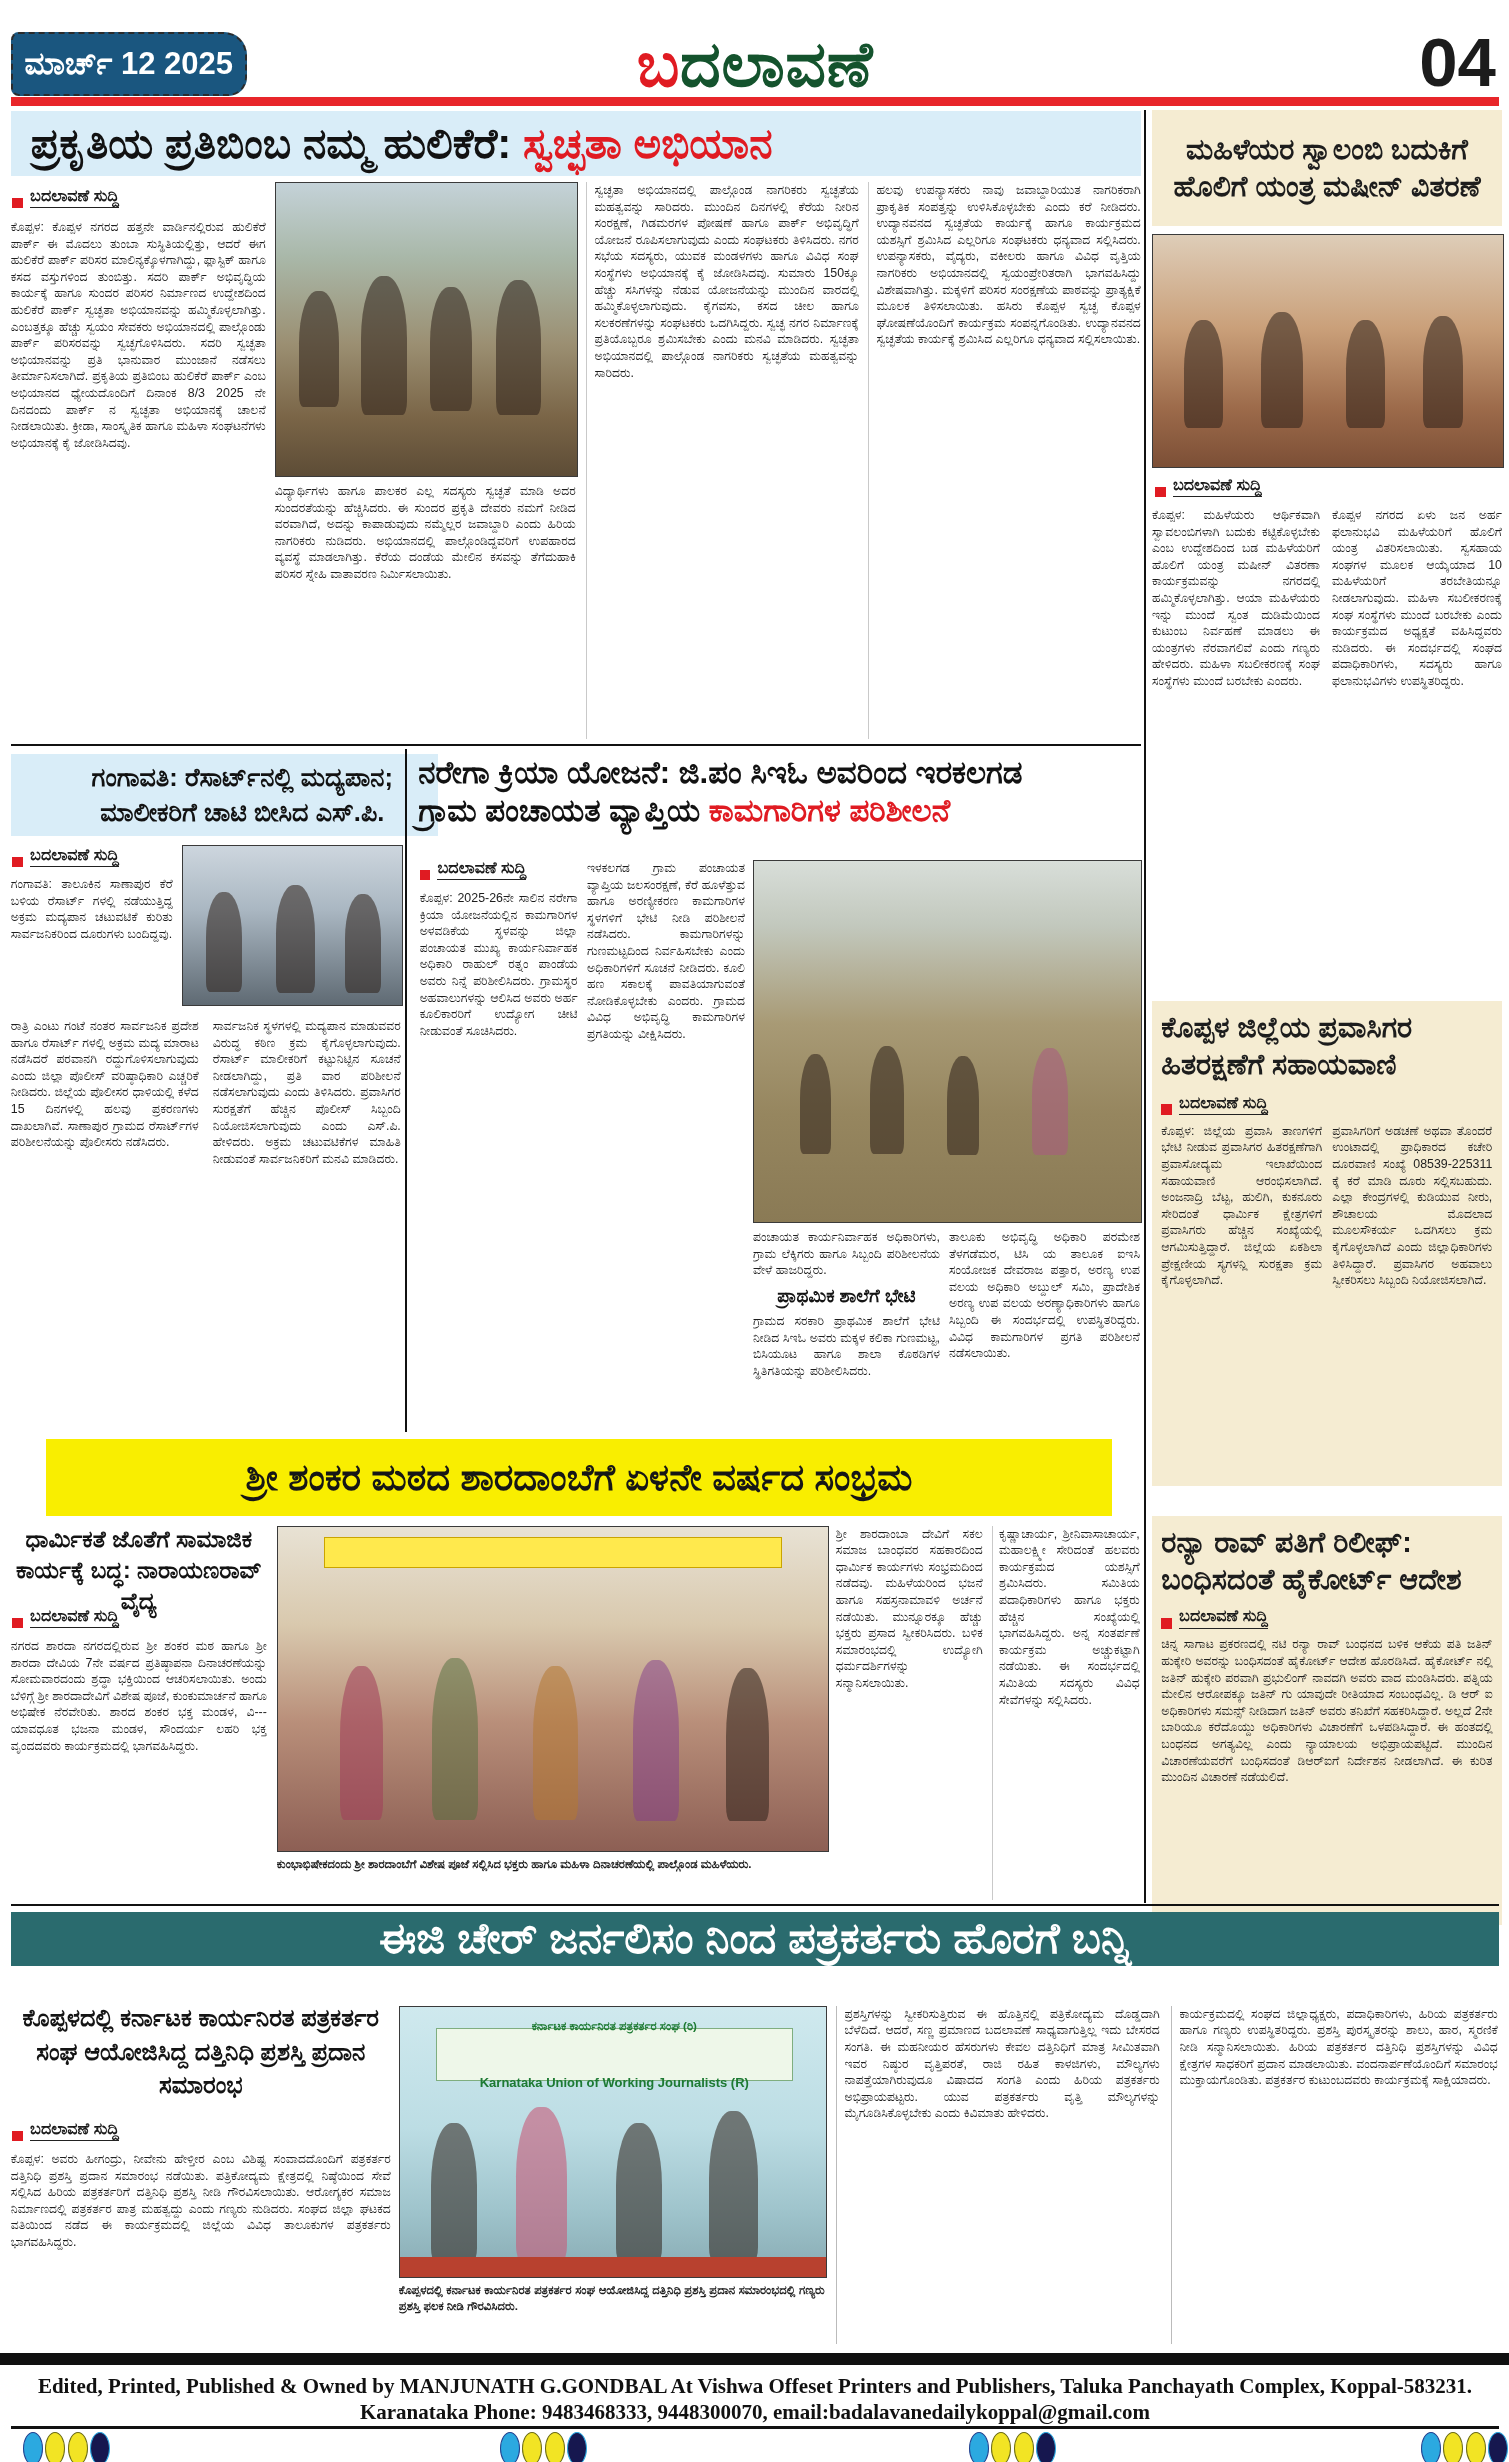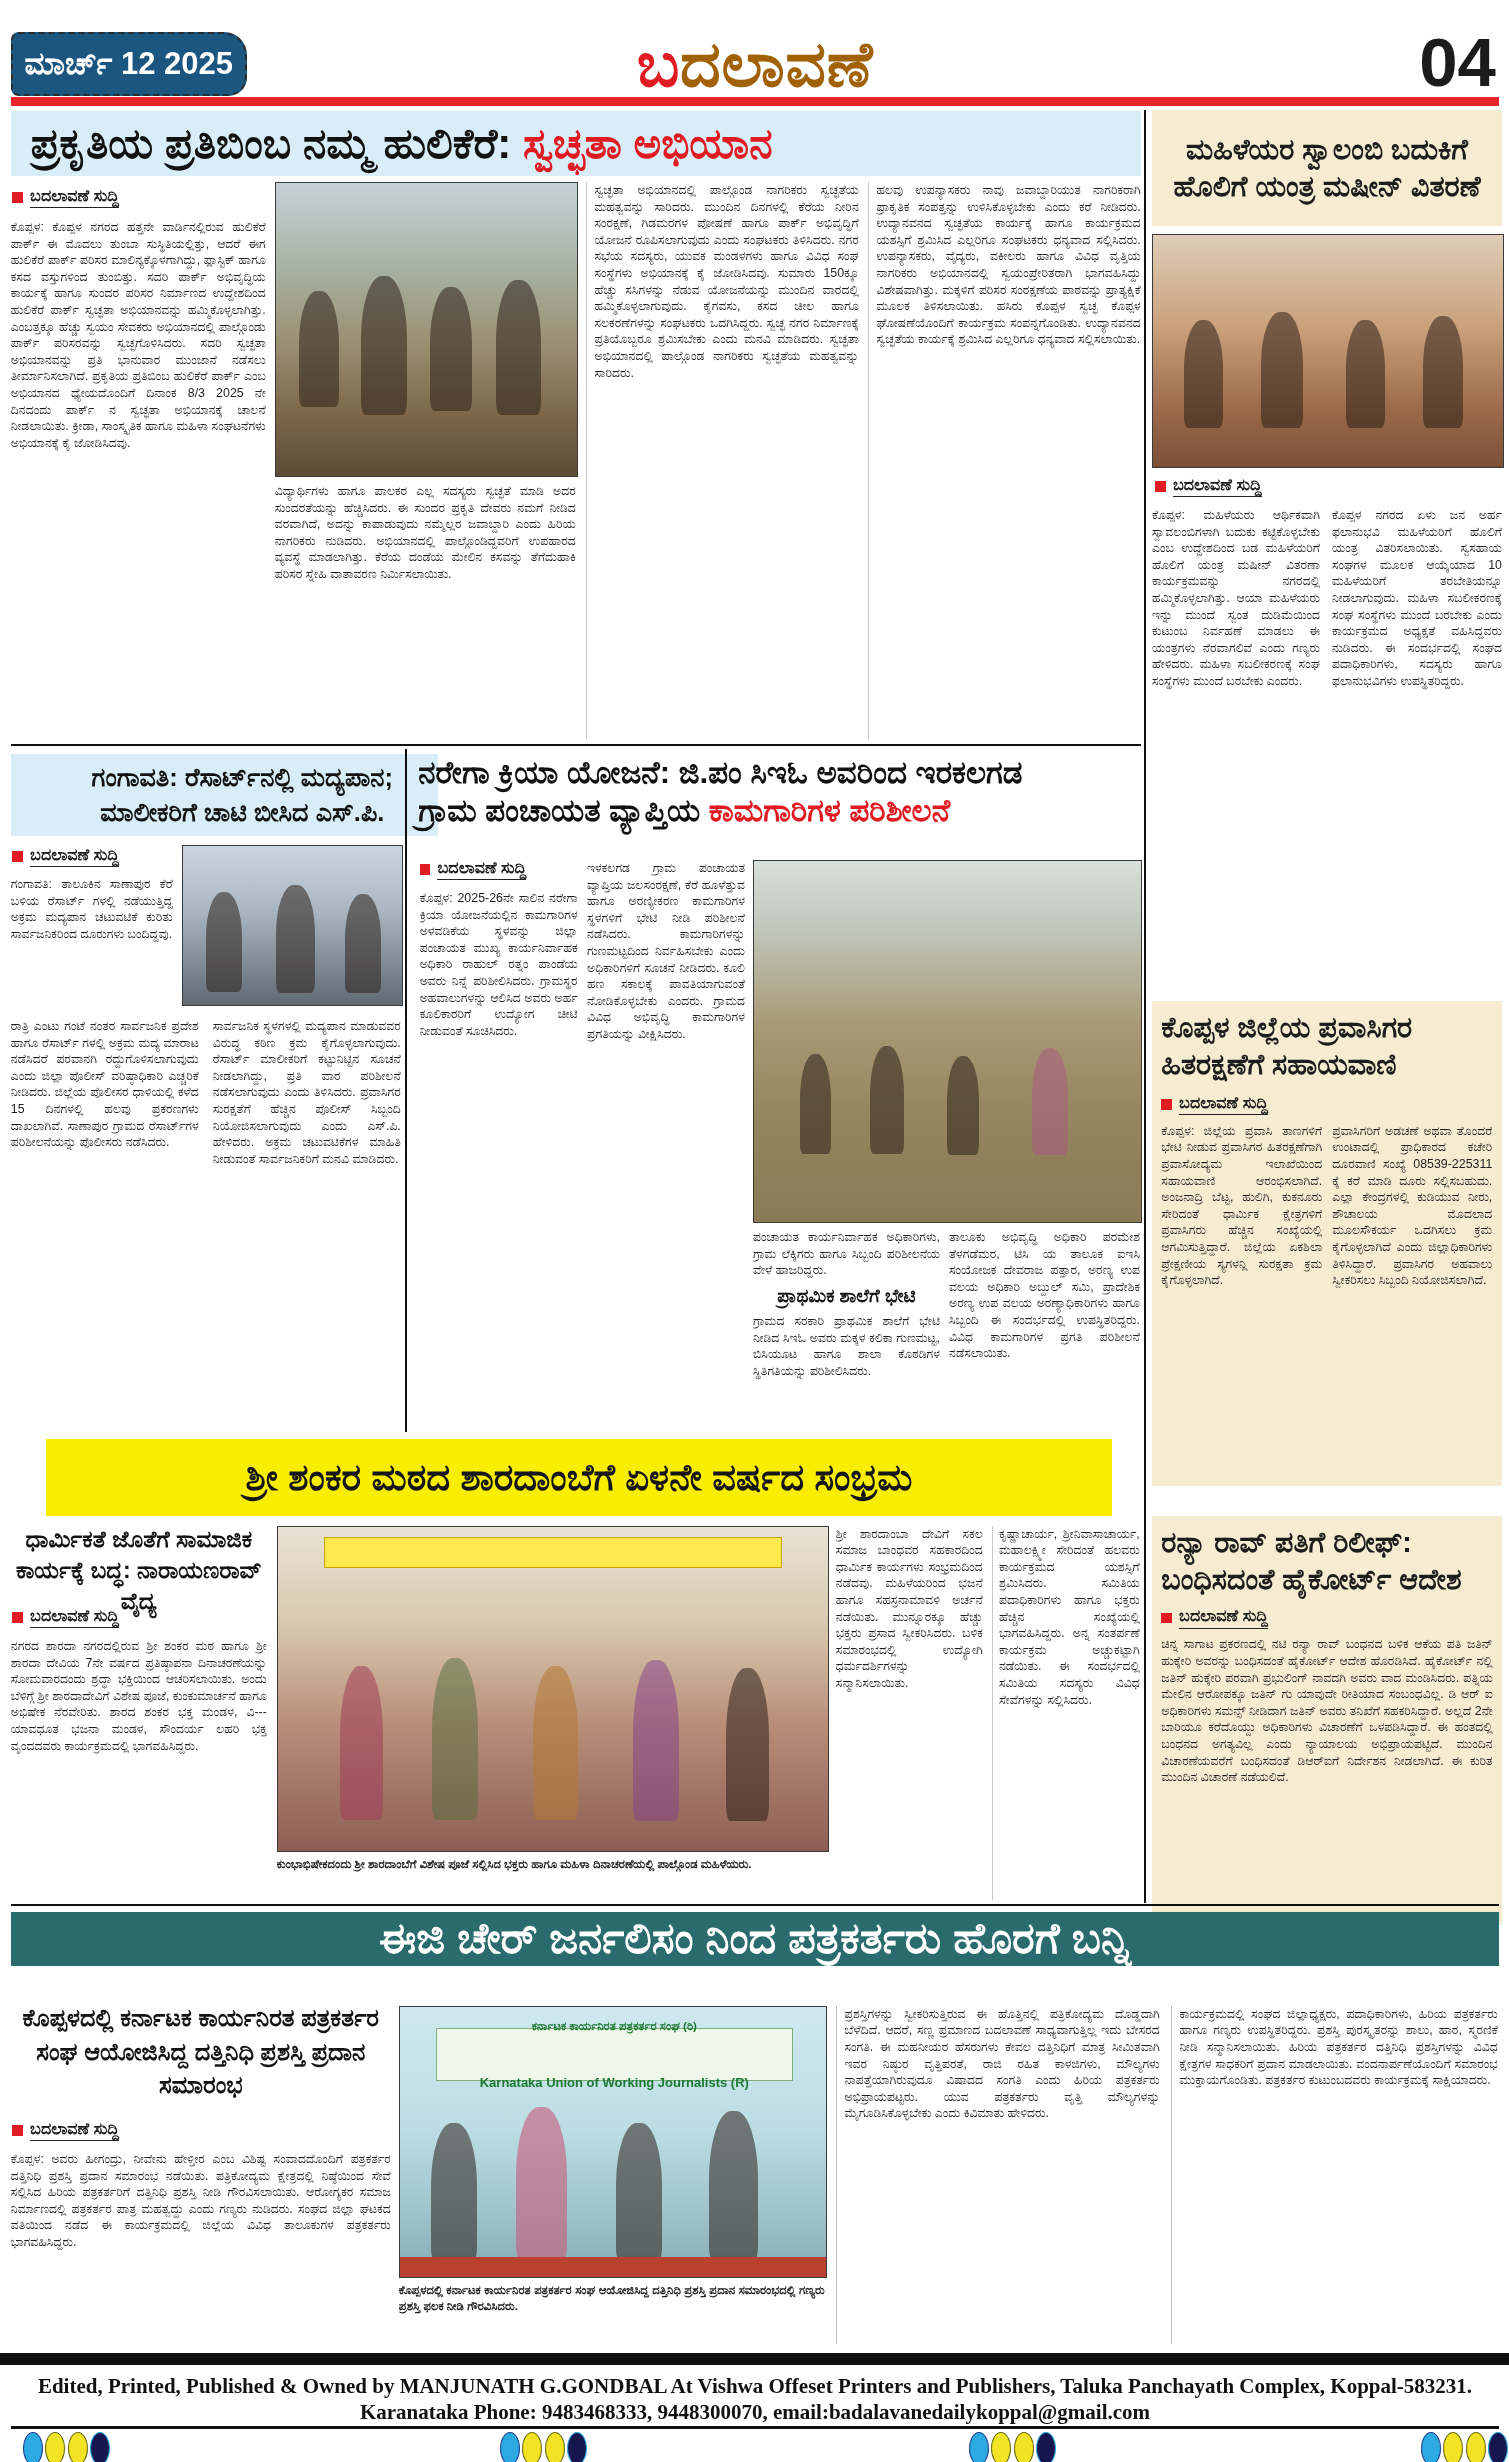--- a/index.html
+++ b/index.html
@@ -5,27 +5,27 @@
   html,body{margin:0;padding:0;background:#e9e9e9;}
   .page{position:relative;width:1510px;height:2462px;background:#ffffff;
         font-family:"Liberation Sans", sans-serif;color:#1d1d1d;overflow:hidden;margin:0 auto;}
   .abs{position:absolute;}
   
   .datebox{position:absolute;left:10.8px;top:32px;width:232px;height:60px;background:#1a567f;
            border:2.3px dashed #2b2b2b;border-radius:7.7px 23px 18.5px 7.7px;color:#fff;
            font-size:31px;font-weight:bold;display:flex;align-items:center;justify-content:center;}
   .masthead{position:absolute;left:0;right:0;top:28px;text-align:center;font-size:63px;font-weight:bold;letter-spacing:0.8px;}
   .masthead .first{color:#e01b22;}
-  .masthead .rest{color:#a16207;}
+  .masthead .rest{color:#14532d;}
   .pagenum{position:absolute;right:14px;top:23px;font-size:69px;font-weight:bold;color:#1c1c1c;}
   .redrule{position:absolute;left:10.8px;top:97px;width:1488px;height:9.3px;background:#e8262a;}
   
   .band{background:#d9edf8;font-weight:bold;color:#121212;padding-left:36px;}
   .cream{background:#f5ecd2;}
-  .byline{display:flex;align-items:center;gap:7px;font-weight:bold;font-size:16px;color:#1b1b1b;}
+  .byline{display:flex;align-items:flex-end;gap:7px;font-weight:bold;font-size:16px;color:#1b1b1b;}
   .byline .sq{width:10.8px;height:10.8px;background:#e01b22;flex:0 0 auto;}
   .byline .t{border-bottom:1.5px solid #222;padding-bottom:2.3px;}
   .body{font-size:12.4px;line-height:1.34;text-align:justify;color:#1d1d1d;overflow:hidden;}
   .photo{border:0.8px solid #3a3a3a;overflow:hidden;position:relative;}
   .fig{position:absolute;background:rgba(45,33,26,0.55);border-radius:45% 45% 10% 10%;}
   .vline{background:#111;}
   .hline{background:#111;}
   .red{color:#e01b22;}
   .subhead{font-weight:bold;text-align:center;color:#141414;}
   

